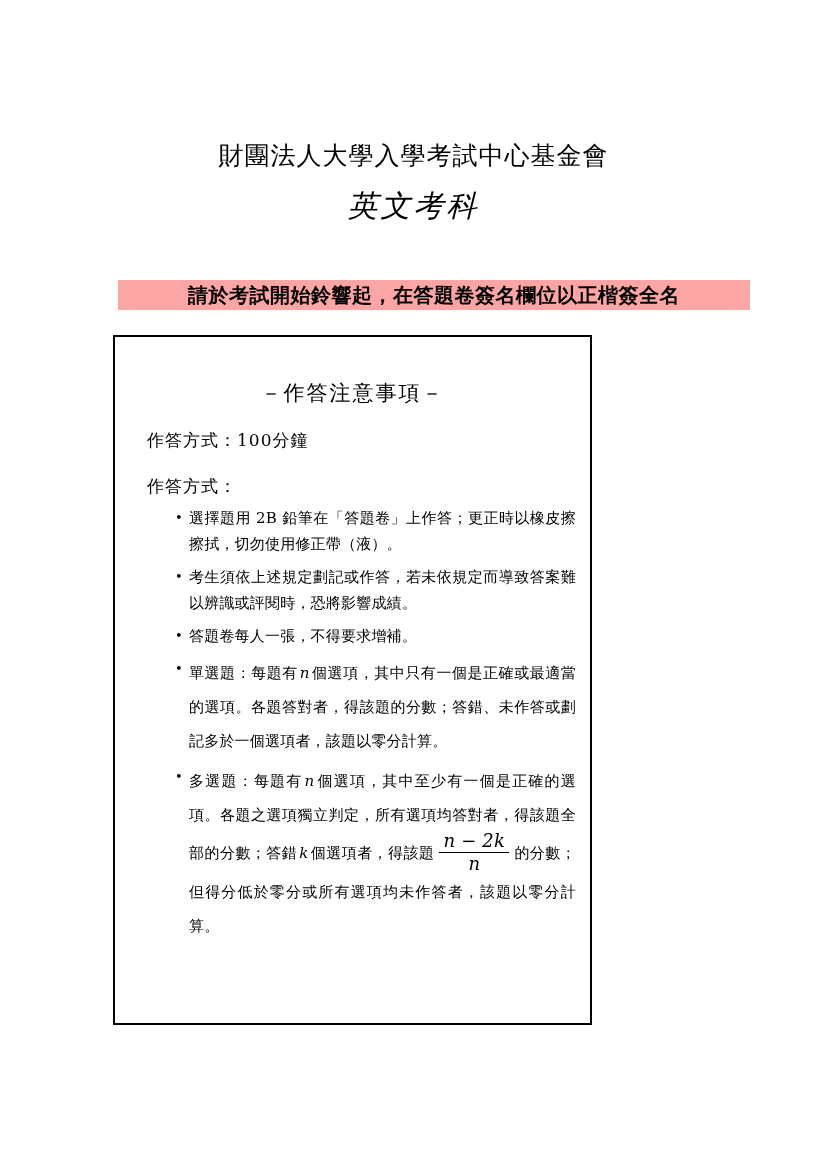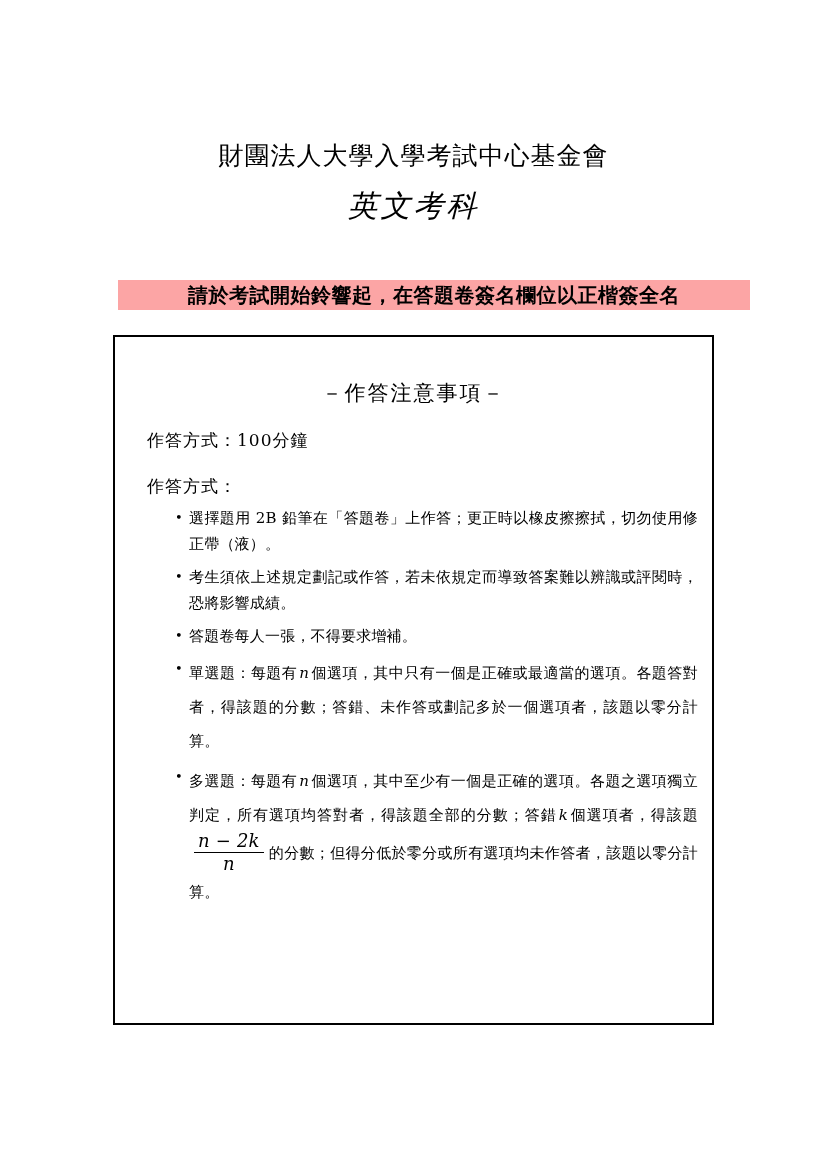--- a/index.html
+++ b/index.html
@@ -68,21 +68,21 @@
     letter-spacing: 0.5px;
     white-space: nowrap;
     line-height: 30px;
   }
 
   
   .box {
     position: absolute;
     left: 113px;
     top: 335px;
-    width: 601px;
+    width: 479px;
     height: 690px;
     border: 2px solid #000000;
     box-sizing: border-box;
     background: #ffffff;
   }
 
   .box-heading {
     position: absolute;
     left: 0;
     top: 42px;

